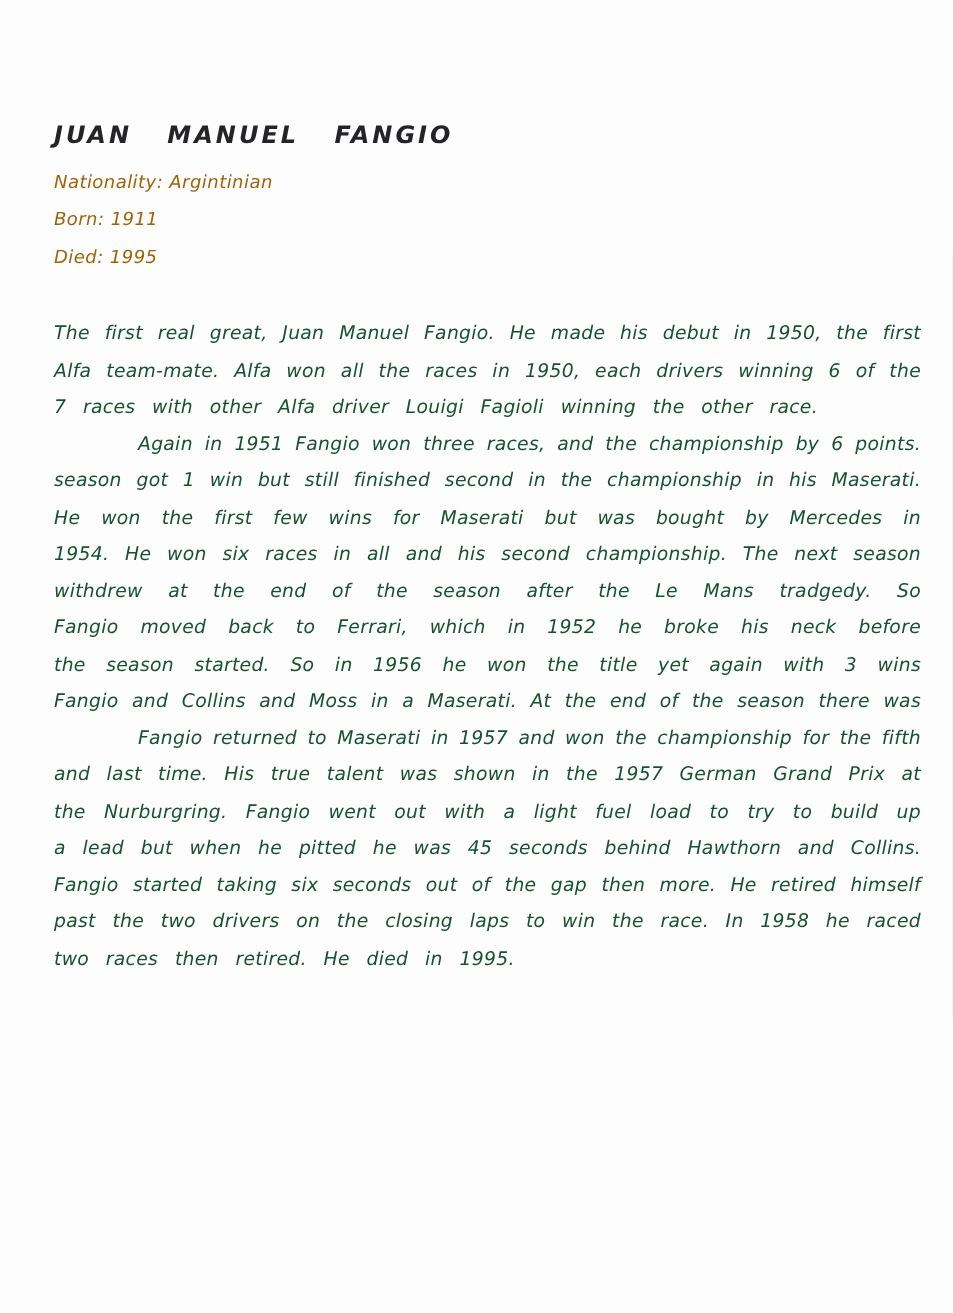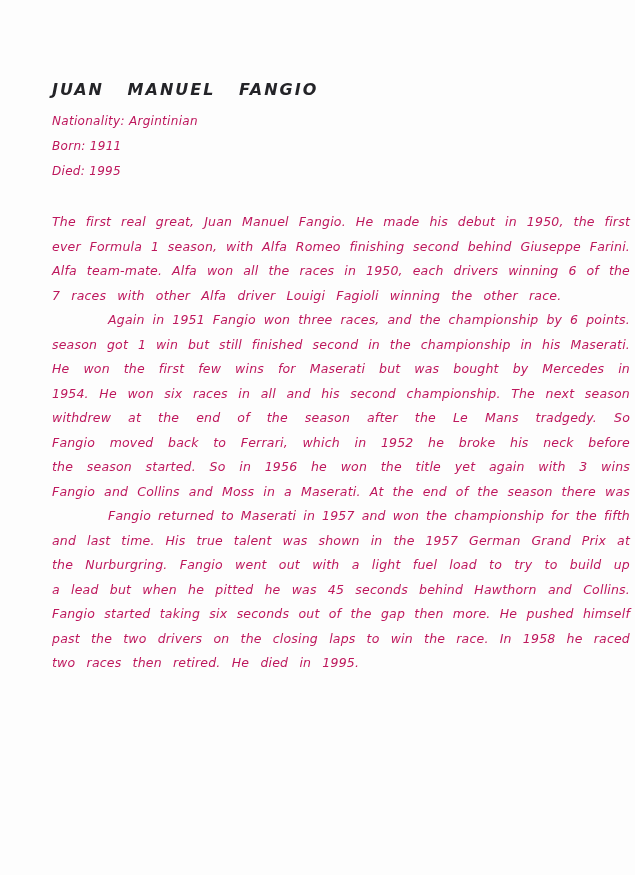--- a/index.html
+++ b/index.html
@@ -12,21 +12,21 @@
     width: 635px;
     height: 875px;
     margin: 0 auto;
     background: #fdfdfd;
     overflow: hidden;
     font-family: "DejaVu Sans", sans-serif;
     color: #2a2a2e;
   }
   .inner {
     position: absolute;
-    left: 52px;
+    left: 36px;
     top: 80px;
     width: 578px;
   }
   
   .doc-header {
     margin-bottom: 26px;
   }
   .doc-title {
     font-size: 16px;
     font-style: italic;
@@ -34,37 +34,37 @@
     letter-spacing: 2px;
     word-spacing: 16px;
     margin: 0 0 10px 0;
     color: #242428;
   }
   .meta-line {
     font-size: 12px;
     font-style: italic;
     line-height: 25px;
     letter-spacing: 0.3px;
-    color: #be185d;
+    color: #a16207;
   }
   
   .essay {
     margin-top: 14px;
   }
   .paragraph {
     margin: 0;
   }
   .line {
     font-size: 12.5px;
     font-style: italic;
     line-height: 24.5px;
     text-align: justify;
     text-align-last: justify;
     letter-spacing: 0.2px;
-    color: #be185d;
+    color: #14532d;
   }
   .line-last {
     text-align: right;
     text-align-last: left;
     word-spacing: 7px;
   }
   .line-indent {
     text-indent: 56px;
   }
 </style>
@@ -77,39 +77,38 @@
     <div class="doc-header">
       <div class="doc-title">JUAN MANUEL FANGIO</div>
       <div class="meta-line">Nationality: Argintinian</div>
       <div class="meta-line">Born: 1911</div>
       <div class="meta-line">Died: 1995</div>
     </div>
 
     <div class="essay">
         <div class="paragraph">
           <div class="line">The first real great, Juan Manuel Fangio. He made his debut in 1950, the first</div>
-          <div class="line">ever Formula 1 season, with Alfa Romeo finishing second behind Giuseppe Farini.</div>
           <div class="line">Alfa team-mate. Alfa won all the races in 1950, each drivers winning 6 of the</div>
           <div class="line line-last">7 races with other Alfa driver Louigi Fagioli winning the other race.</div>
         </div>
         <div class="paragraph">
           <div class="line line-indent">Again in 1951 Fangio won three races, and the championship by 6 points.</div>
           <div class="line">season got 1 win but still finished second in the championship in his Maserati.</div>
           <div class="line">He won the first few wins for Maserati but was bought by Mercedes in</div>
           <div class="line">1954. He won six races in all and his second championship. The next season</div>
           <div class="line">withdrew at the end of the season after the Le Mans tradgedy. So</div>
           <div class="line">Fangio moved back to Ferrari, which in 1952 he broke his neck before</div>
           <div class="line">the season started. So in 1956 he won the title yet again with 3 wins</div>
           <div class="line">Fangio and Collins and Moss in a Maserati. At the end of the season there was</div>
         </div>
         <div class="paragraph">
           <div class="line line-indent">Fangio returned to Maserati in 1957 and won the championship for the fifth</div>
           <div class="line">and last time. His true talent was shown in the 1957 German Grand Prix at</div>
           <div class="line">the Nurburgring. Fangio went out with a light fuel load to try to build up</div>
           <div class="line">a lead but when he pitted he was 45 seconds behind Hawthorn and Collins.</div>
-          <div class="line">Fangio started taking six seconds out of the gap then more. He pushed himself</div>
+          <div class="line">Fangio started taking six seconds out of the gap then more. He retired himself</div>
           <div class="line">past the two drivers on the closing laps to win the race. In 1958 he raced</div>
           <div class="line line-last">two races then retired. He died in 1995.</div>
         </div>
       </div>
 
   </div>
 </div>
 
 </body></html>

